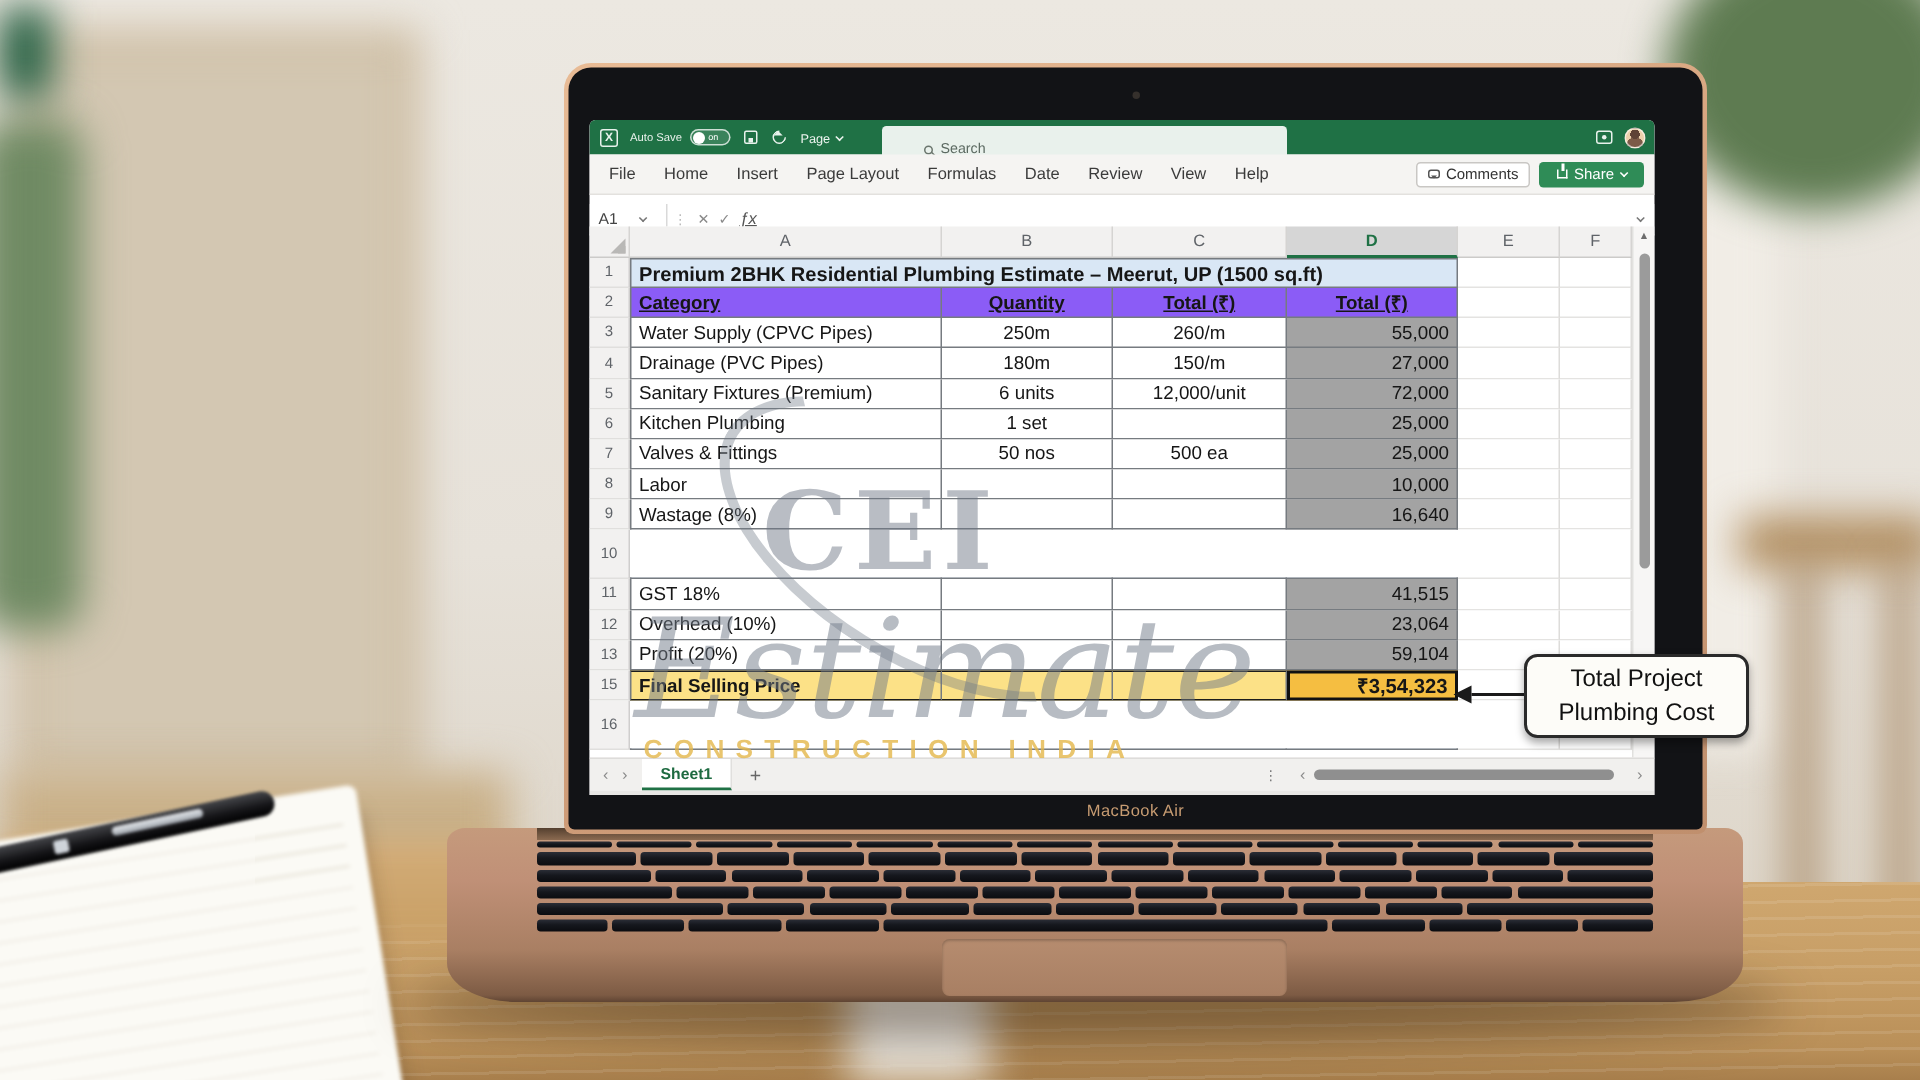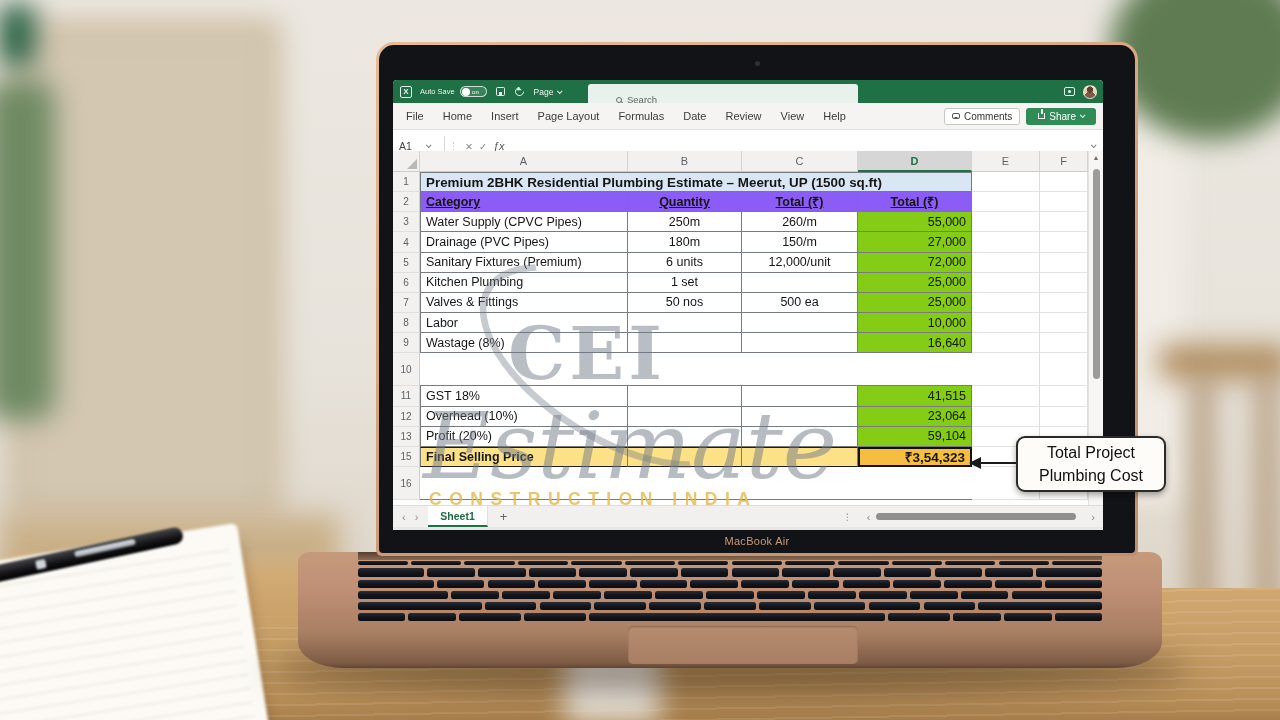--- a/index.html
+++ b/index.html
@@ -146,21 +146,21 @@
         font-size:10px; color:#5f6368; display:flex; align-items:center; justify-content:center; }
   .cell { font-size:12.5px; color:#161616; background:#fff; display:flex; align-items:center;
         padding:0 5px; border-right:1px solid #767b80; border-bottom:1px solid #767b80; overflow:hidden; white-space:nowrap; }
   .cell.efcol { border-right:1px solid #dddcda; border-bottom:1px solid #e4e3e1; }
   .cell.t-title { grid-column:span 4; background:#D9E7F5; font-weight:bold; font-size:13.4px;
         border-top:1px solid #767b80; border-left:1px solid #767b80; }
   .cell.t-hdr { background:#8b5cf6; font-weight:bold; justify-content:center;text-decoration:underline; }
   .cell.t-hdr.first { justify-content:flex-start; border-left:1px solid #767b80; }
   .cell.t-cat { border-left:1px solid #767b80; }
   .cell.t-qty, .cell.t-rate { justify-content:center; }
-  .cell.t-total { justify-content:flex-end; background:#84cc16; }
+  .cell.t-total { justify-content:flex-end; background:#a3a3a3; }
   .cell.bluebg { background:#DEEAF5;margin-top:32px; }
   .cell.goldbg { background:#FCE187; }
   .cell.gold2bg { background:#F5BE41; }
   .cell.bold { font-weight:bold; }
   .cell.final-border { border-top:1.5px solid #1c1c1c; border-bottom:1.5px solid #1c1c1c; }
   .cell.final-total { border:2px solid #111; font-size:13.5px; }
 
   .vscroll { position:absolute; right:0; top:71px; width:15px; height:354px; background:#f7f6f5;
         border-left:1px solid #e2e1df; }
   .vs-up { position:absolute; top:3px; left:0; width:100%; text-align:center; font-size:7px; color:#6d6d6d; }

